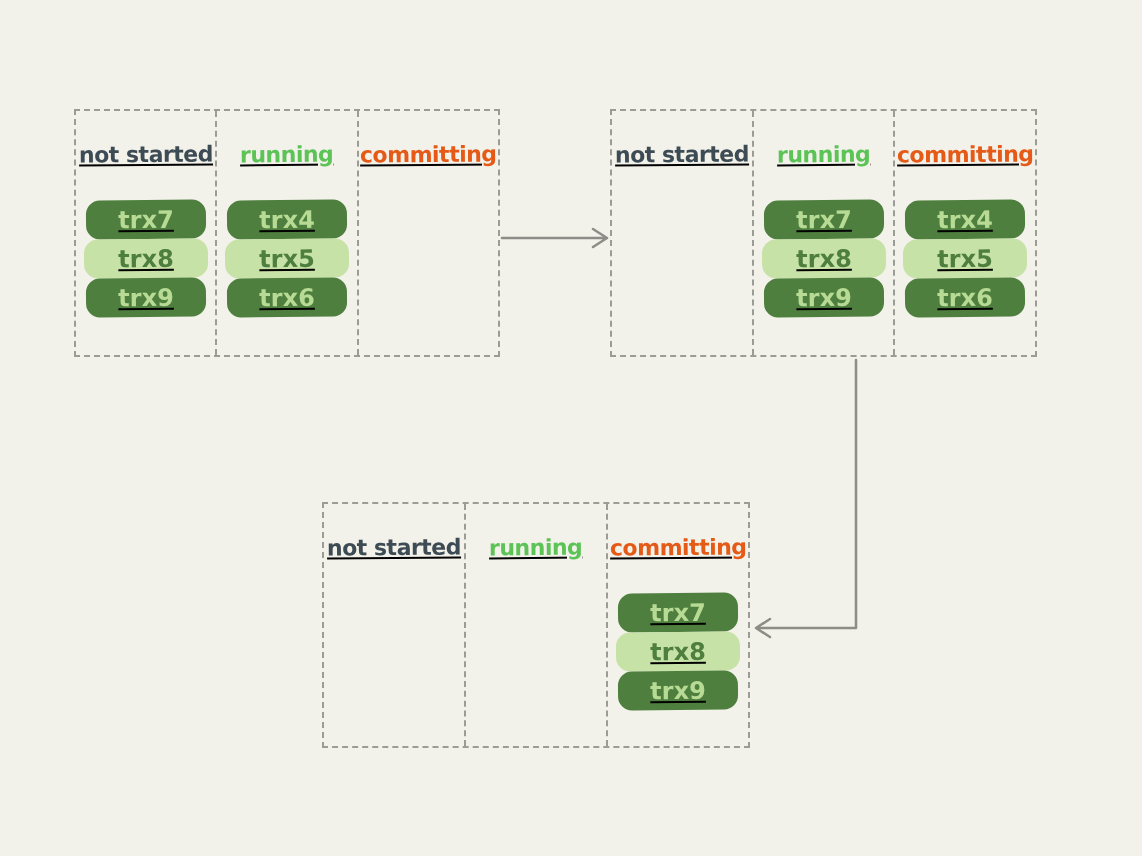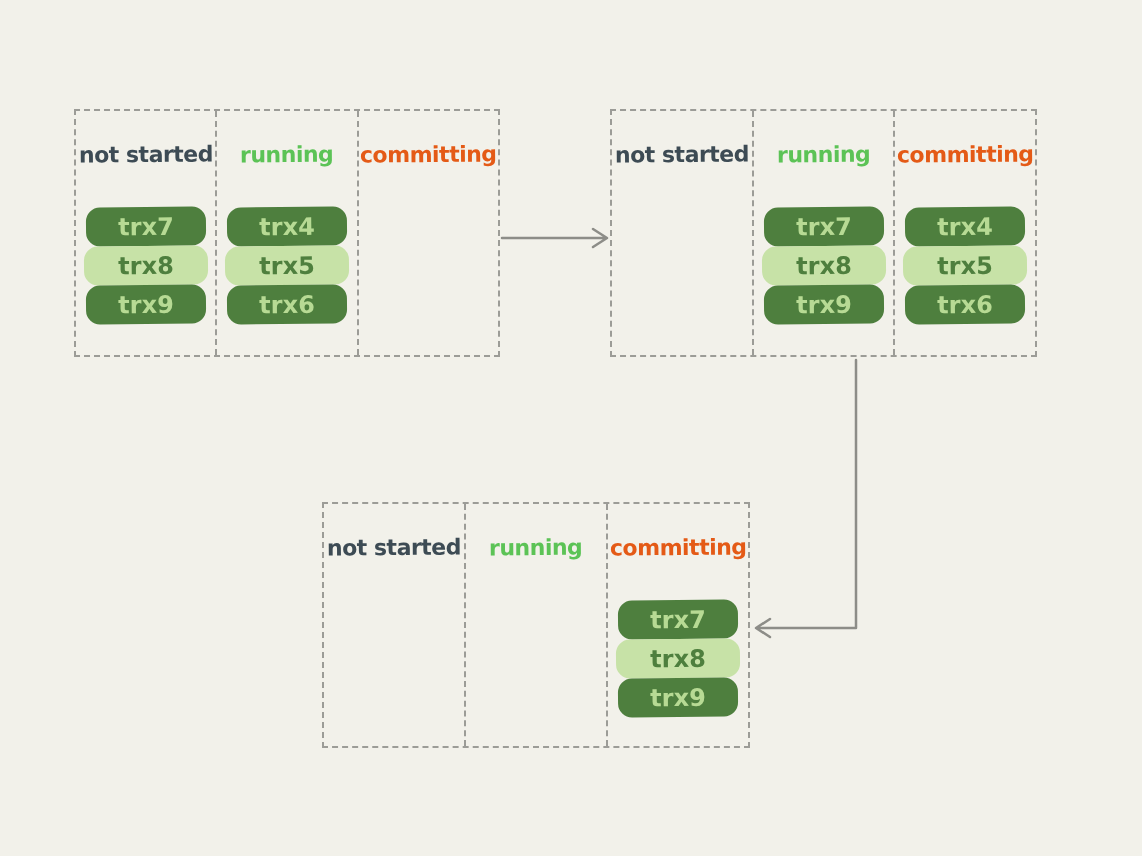--- a/index.html
+++ b/index.html
@@ -21,40 +21,41 @@
   .panel-1 { left: 74px;  top: 109px; width: 426px; height: 248px; }
   .panel-2 { left: 610px; top: 109px; width: 427px; height: 248px; }
   .panel-3 { left: 322px; top: 502px; width: 428px; height: 246px; }
 
   .column {
     flex: 1 1 0;
     padding-top: 22px;
     display: flex;
     flex-direction: column;
     align-items: center;
+    text-decoration: underline;
   }
   .column + .column { border-left: 2px dashed var(--border, #9c9c97); }
 
   .hdr {
     height: 42px;
     display: flex;
     align-items: center;
     justify-content: center;
     font-size: 22px;
     font-weight: bold;
     letter-spacing: -0.5px;
     white-space: nowrap;
     transform: rotate(-0.5deg);
   }
   .h-ns  { color: var(--header-not-started, #3d4b54); }
   .h-run { color: var(--header-running, #5cc356); }
   .h-com { color: var(--header-committing, #e45a16); }
 
   .pills {
-    margin-top: 32px;
+    margin-top: 25px;
     display: flex;
     flex-direction: column;
     align-items: center;
     justify-content: center;
   }
   .pill {
     width: 120px;
     height: 39px;
     border-radius: 14px;
     display: flex;

